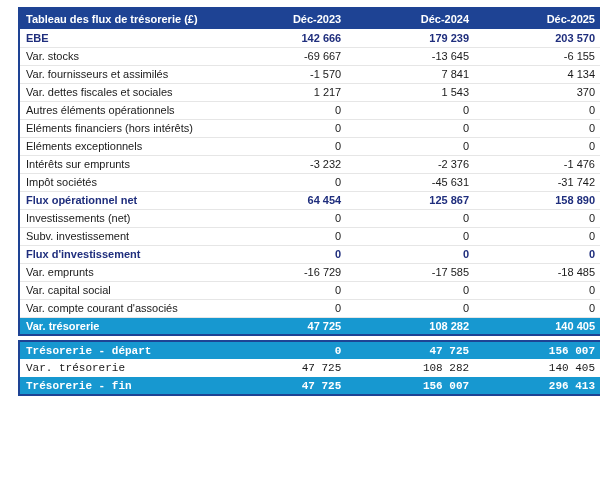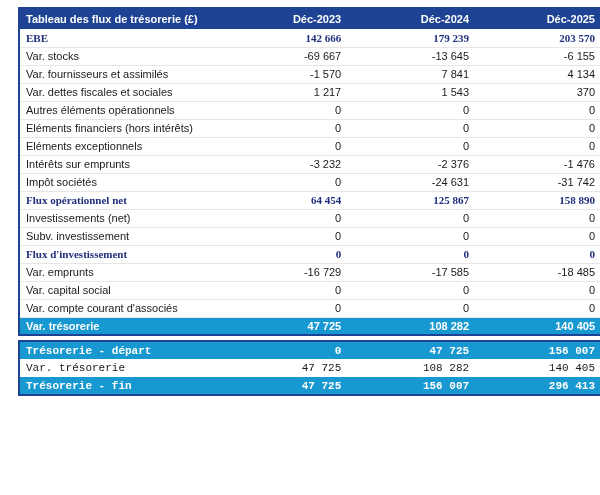--- a/index.html
+++ b/index.html
@@ -56,21 +56,20 @@
     background: var(--header-bg);
     color: #ffffff;
     font-weight: bold;
   }
   tbody td { color: var(--text); }
   tr.row-plain { border-bottom: 1px solid var(--gridline); }
   tr.row-total { border-bottom: 1px solid var(--gridline); }
   tr.row-total td {
     color: var(--bold-text);
     font-weight: bold;
-    font-family: Liberation Serif, serif;
   }
   tr.row-highlight {
     background: var(--highlight-bg);
     border-top: 1px solid var(--border);
   }
   tr.row-highlight td {
     color: #ffffff;
     font-weight: bold;
   }
   .footer-block tr.row-highlight { border-top: none; }
@@ -141,21 +140,21 @@
         </tr>
         <tr class="row-plain">
           <td class="label">Intérêts sur emprunts</td>
           <td class="num">-3 232</td>
           <td class="num">-2 376</td>
           <td class="num">-1 476</td>
         </tr>
         <tr class="row-plain">
           <td class="label">Impôt sociétés</td>
           <td class="num">0</td>
-          <td class="num">-24 631</td>
+          <td class="num">-45 631</td>
           <td class="num">-31 742</td>
         </tr>
         <tr class="row-total">
           <td class="label">Flux opérationnel net</td>
           <td class="num">64 454</td>
           <td class="num">125 867</td>
           <td class="num">158 890</td>
         </tr>
         <tr class="row-plain">
           <td class="label">Investissements (net)</td>

